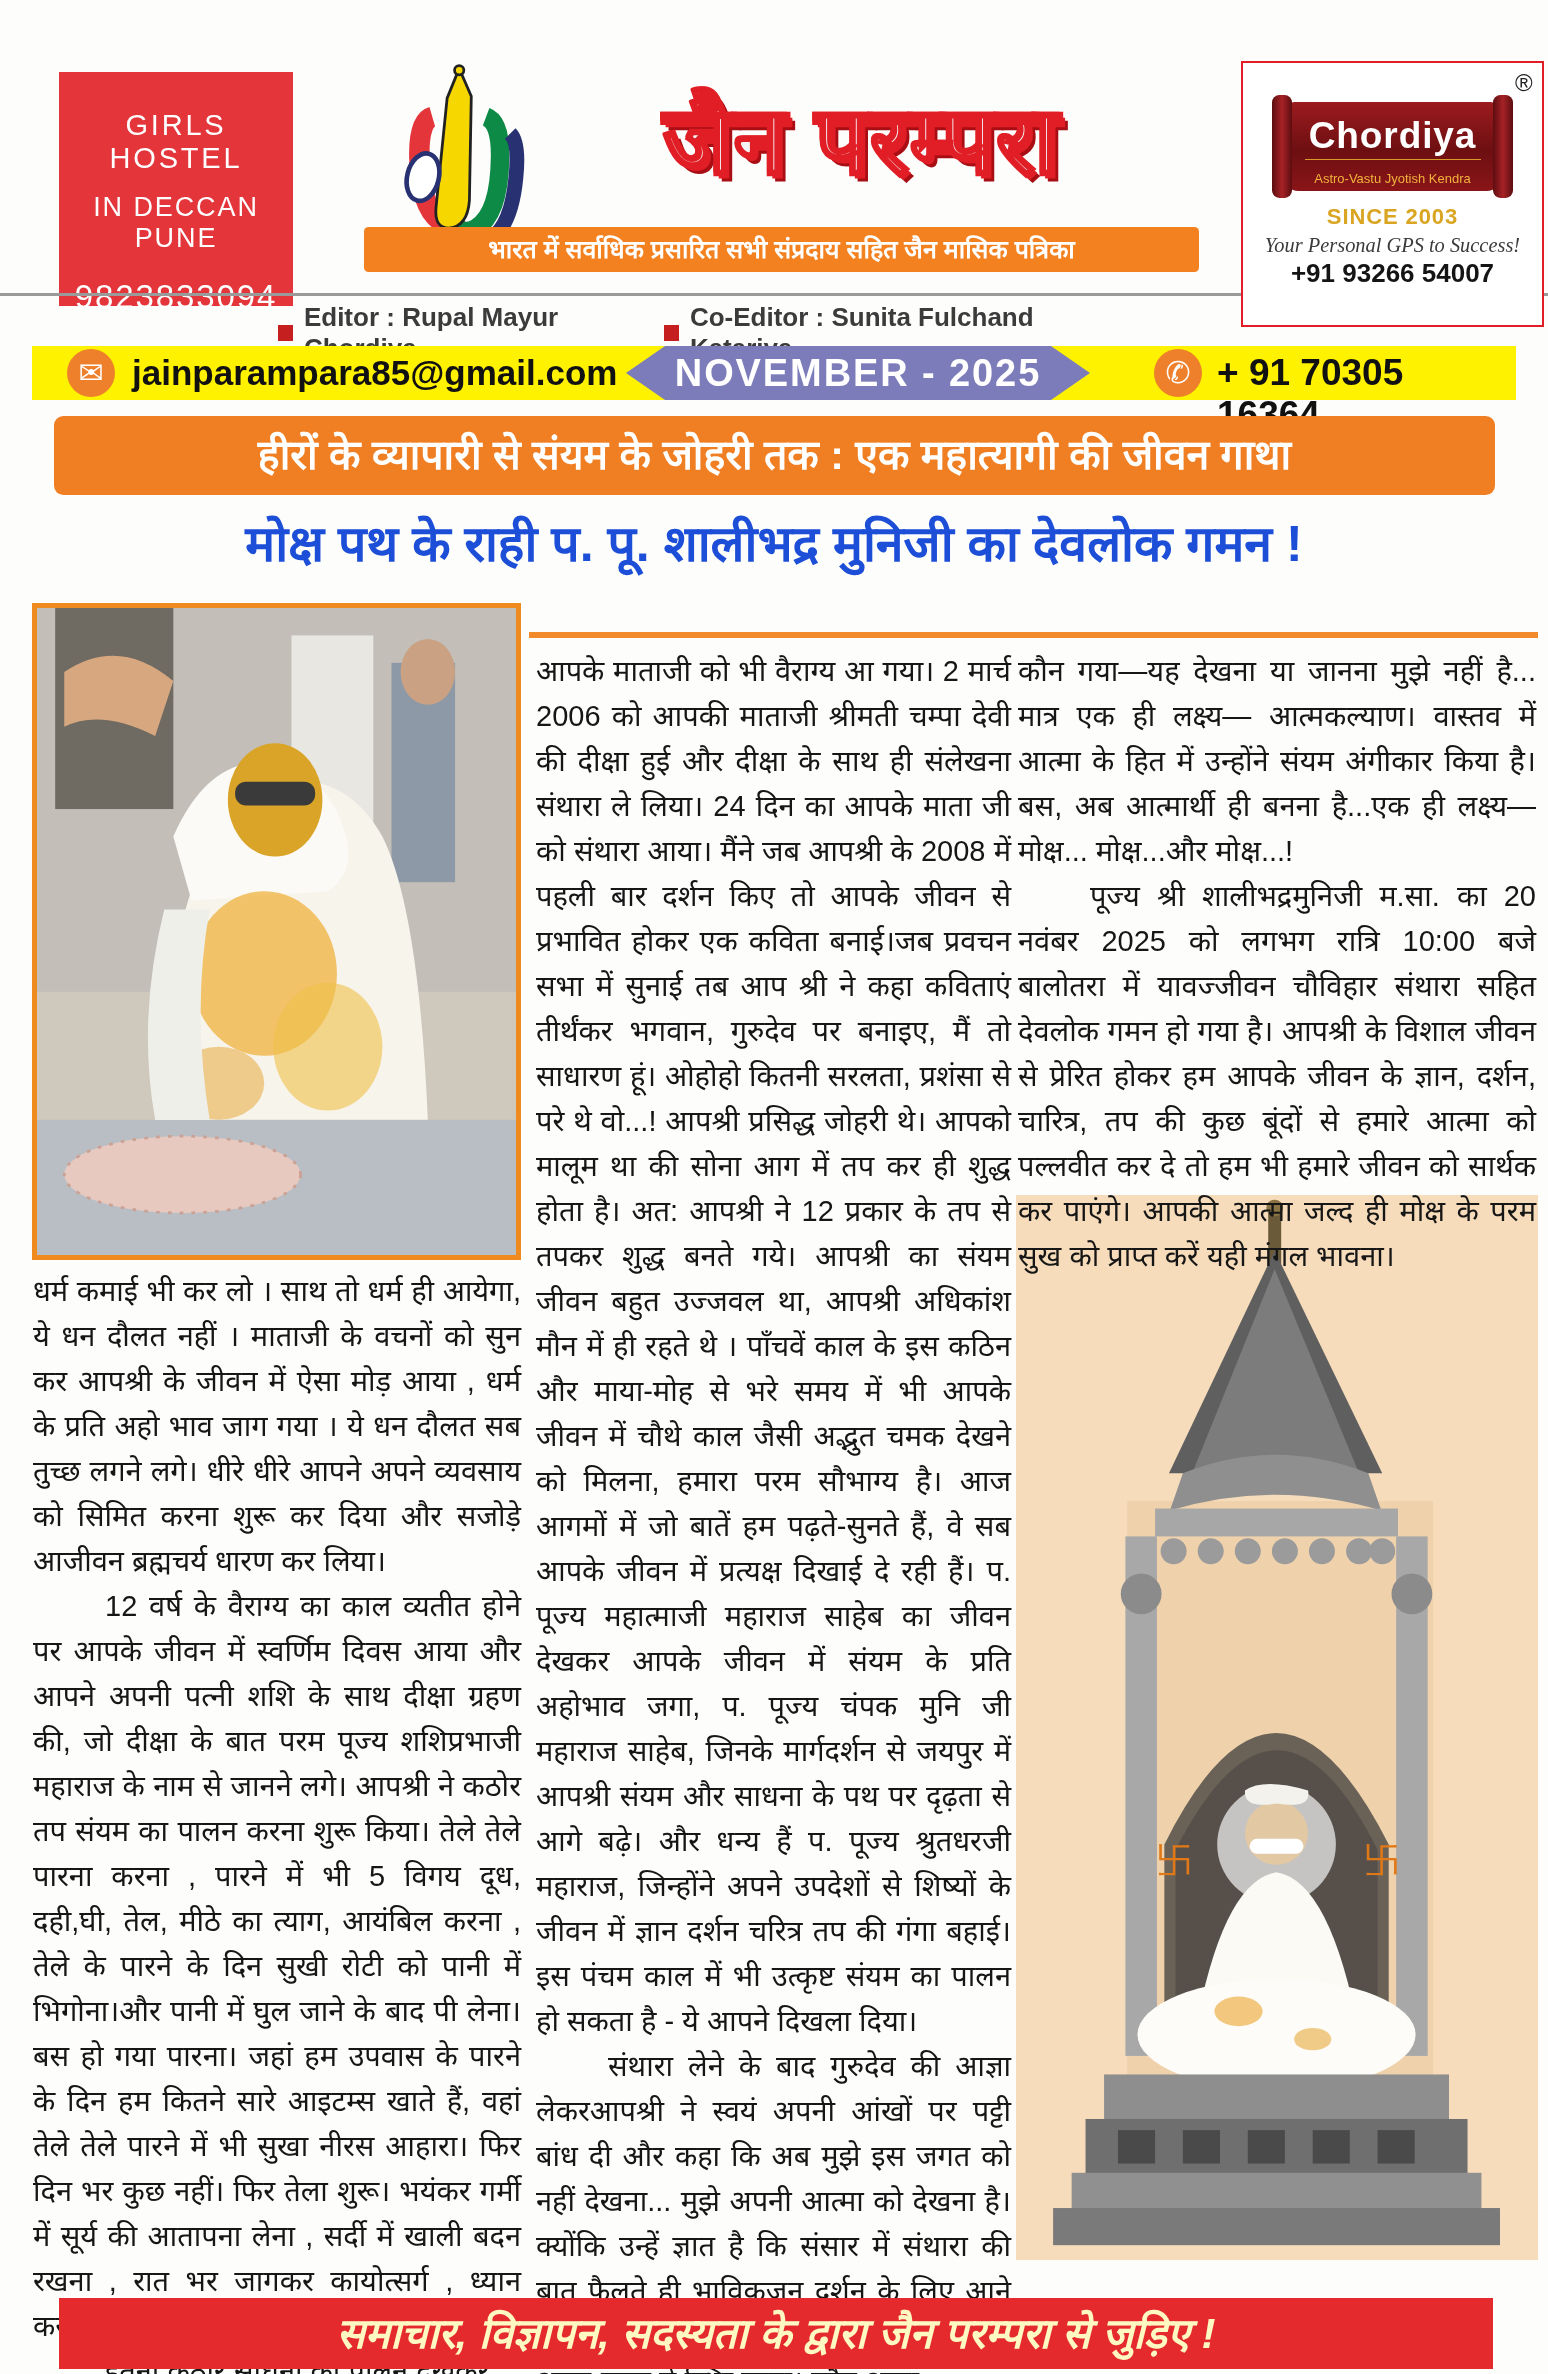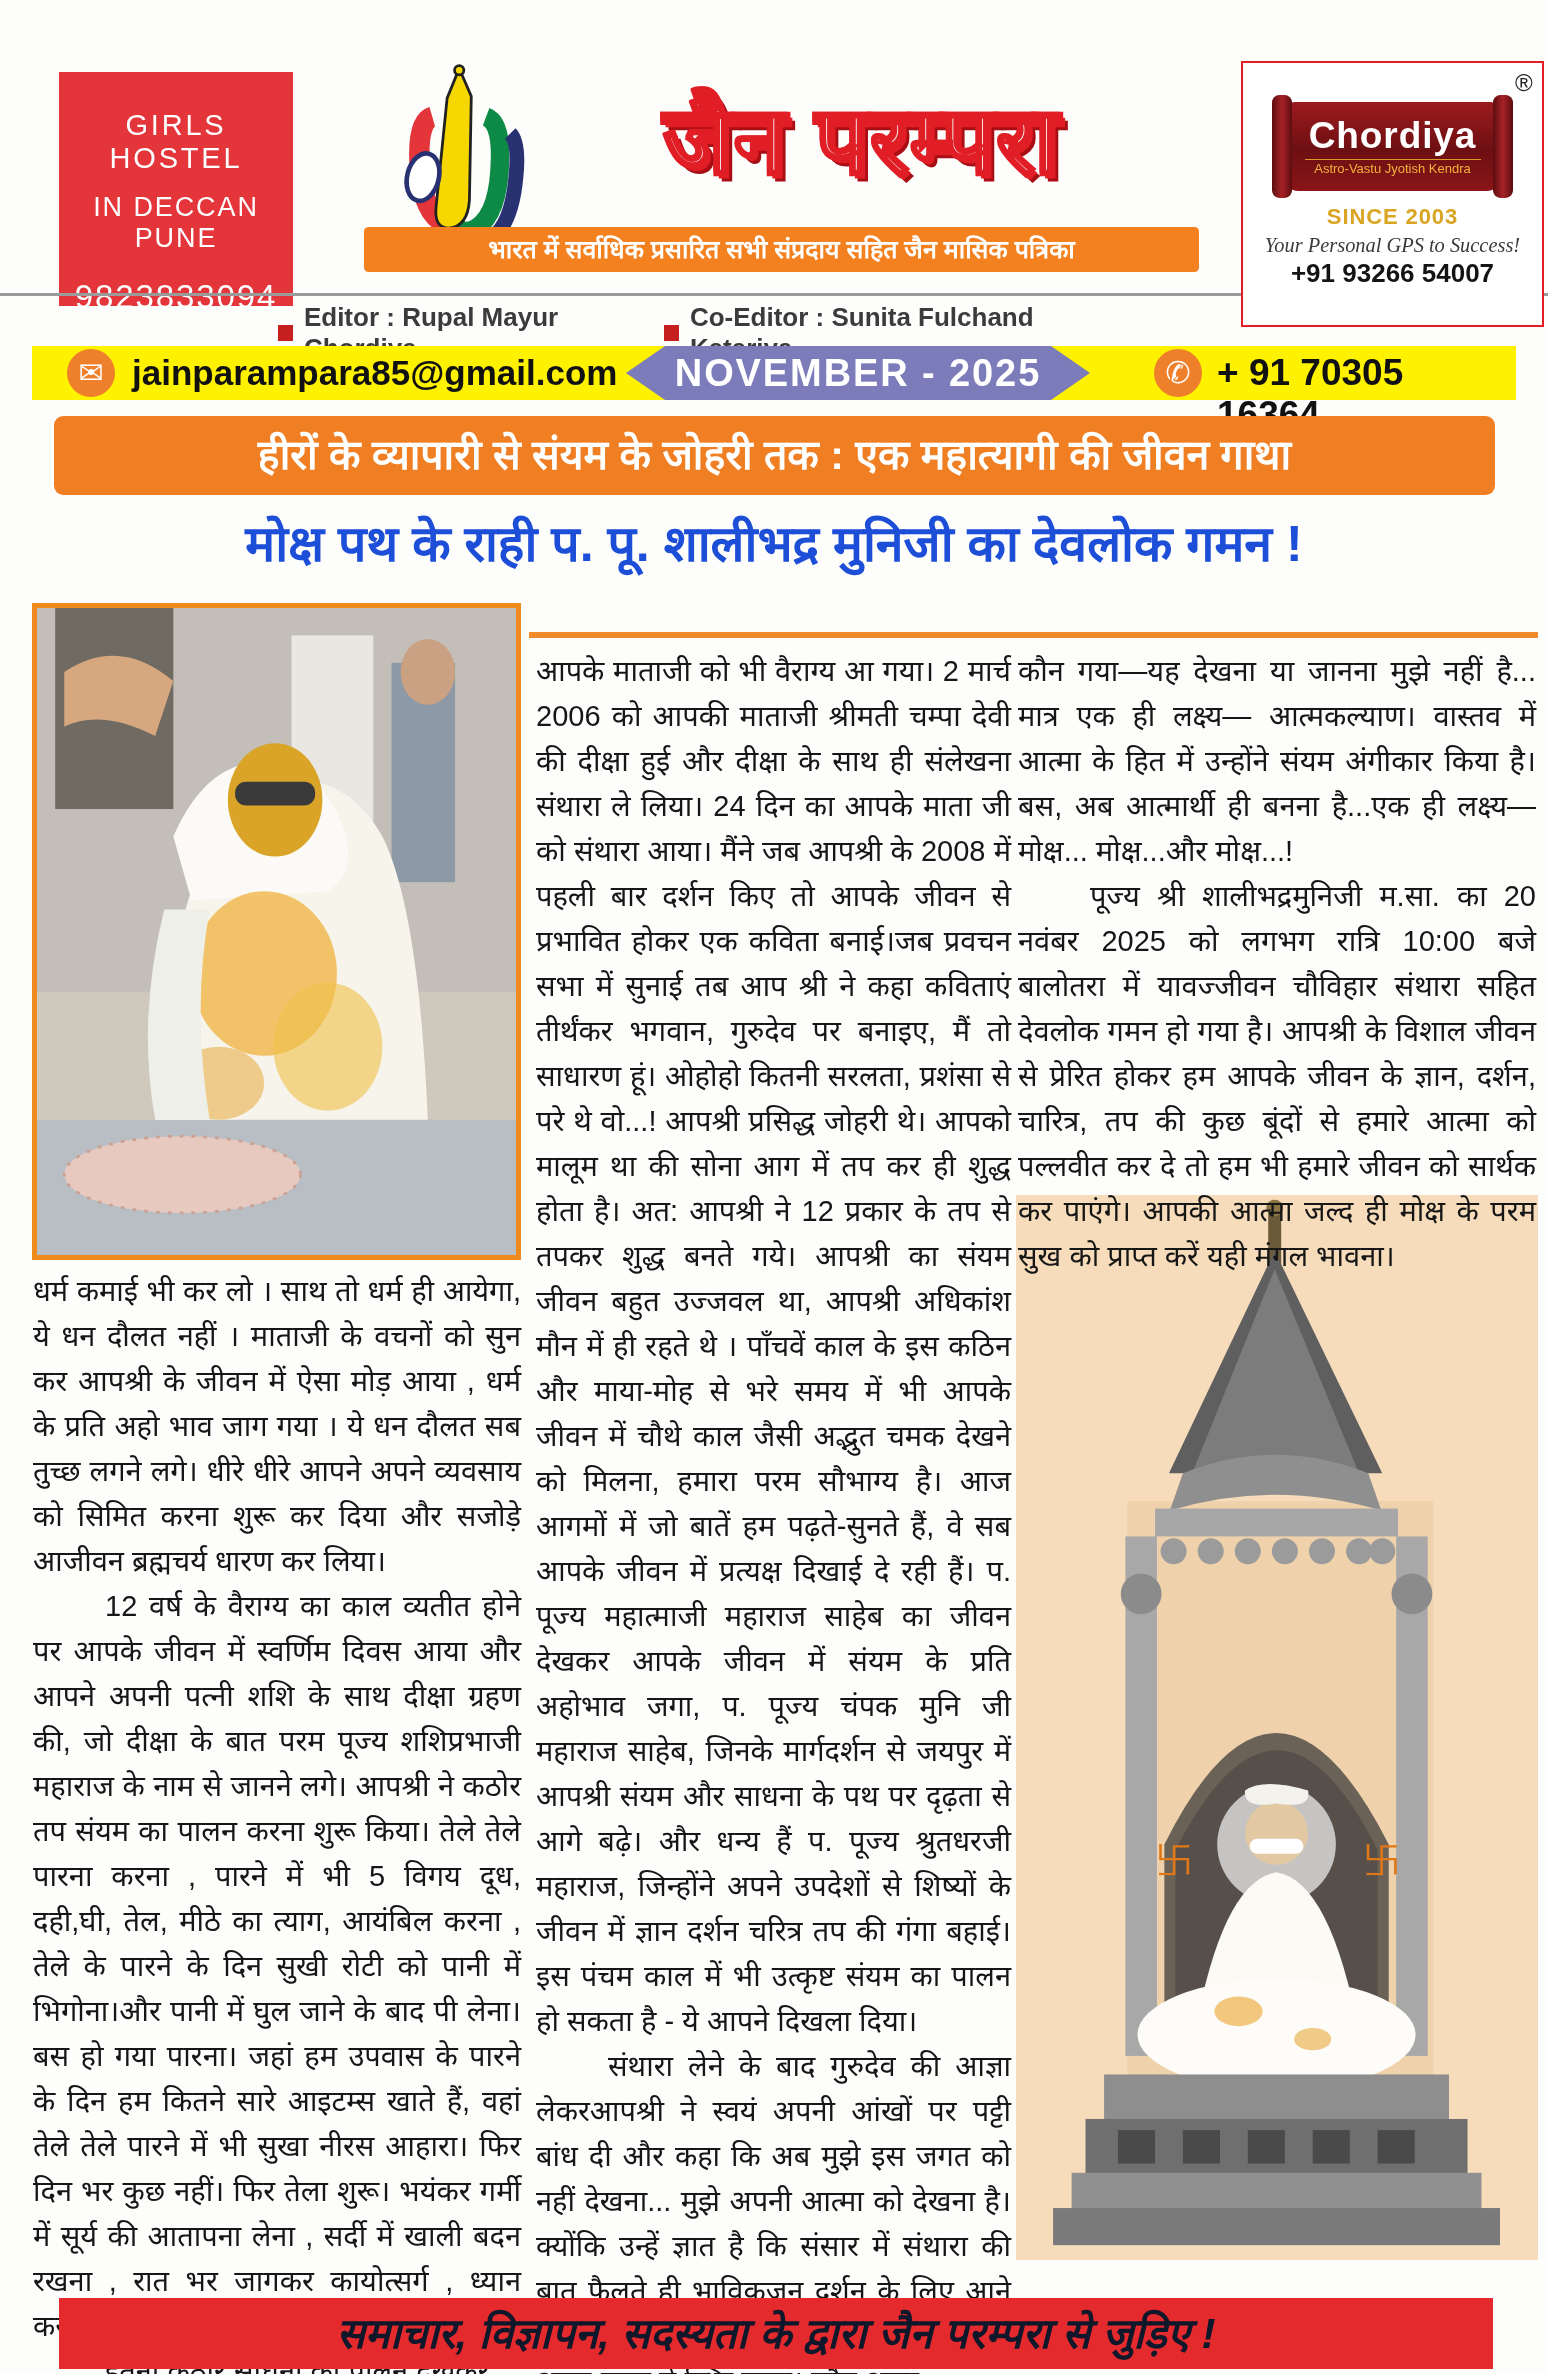--- a/index.html
+++ b/index.html
@@ -30,21 +30,21 @@
   .astro-reg{position:absolute;right:9.3px;top:5.6px;font-size:24px;color:#222;}
   .astro-scroll{position:relative;margin:39px auto 0;width:215px;height:89px;
                 background:linear-gradient(180deg,#9c1b1e,#6d0f12 55%,#8a1518);
                 border-radius:9.3px 9.3px 13px 13px;color:#fff;}
   .astro-scroll:before,.astro-scroll:after{content:"";position:absolute;top:-7.4px;bottom:-7.4px;width:20.4px;
                 background:linear-gradient(90deg,#5c0d10,#a62226,#5c0d10);border-radius:7.4px;}
   .astro-scroll:before{left:-13px;}
   .astro-scroll:after{right:-13px;}
   .astro-name{padding-top:13px;font-size:37px;font-weight:bold;letter-spacing:0.9px;}
   .astro-kendra{margin-top:1.9px;font-size:13px;color:#f2b33c;border-top:1.9px solid #d99a2b;
-                width:176px;margin-left:auto;margin-right:auto;padding-top:1px;}
+                width:176px;margin-left:auto;margin-right:auto;padding-top:11px;}
   .astro-since{margin-top:13px;font-size:22px;font-weight:bold;color:#d9a522;letter-spacing:0.9px;}
   .astro-slogan{margin-top:3.7px;font-size:20.4px;color:#3a3a3a;
                 font-family:"Liberation Serif","DejaVu Serif",serif;font-style:italic;}
   .astro-phone{margin-top:1px;font-size:26px;font-weight:bold;color:#141414;}
   
   .info-bar{position:absolute;left:32px;top:346px;width:1484px;height:54px;background:#fff200;}
   .circle-ic{position:absolute;width:48px;height:48px;border-radius:50%;background:#ee7f2b;color:#fff;
              text-align:center;font-size:30px;line-height:48px;top:2.8px;}
   .email-ic{left:35px;}
   .phone-ic{left:1122px;}
@@ -65,21 +65,21 @@
   .p-indent{text-indent:72px;}
   .col1{left:33px;top:1269px;width:488px;}
   .col2{left:536px;top:649px;width:475px;}
   .col3{left:1018px;top:649px;width:518px;}
   .photo1{position:absolute;left:32px;top:603px;width:489px;height:657px;border:5.6px solid #ef8a1f;
           box-sizing:border-box;background:#cfc8bd;}
   .photo2{position:absolute;left:1016px;top:1195px;width:522px;height:1065px;background:#f6dcba;}
   .photo1 svg,.photo2 svg{display:block;width:100%;height:100%;}
   
   .footer-bar{position:absolute;left:59px;top:2298px;width:1434px;height:71px;background:#e52a2d;
-              color:#0f172a;font-size:42px;font-weight:bold;font-style:italic;text-align:center;
+              color:#fef9c3;font-size:42px;font-weight:bold;font-style:italic;text-align:center;
               line-height:71px;white-space:nowrap;}
 </style>
 </head>
 <body>
 
 <div class="page">
 
   <div class="hostel-box">
     <div class="l1">GIRLS  HOSTEL</div>
     <div class="l2">IN DECCAN PUNE</div>

